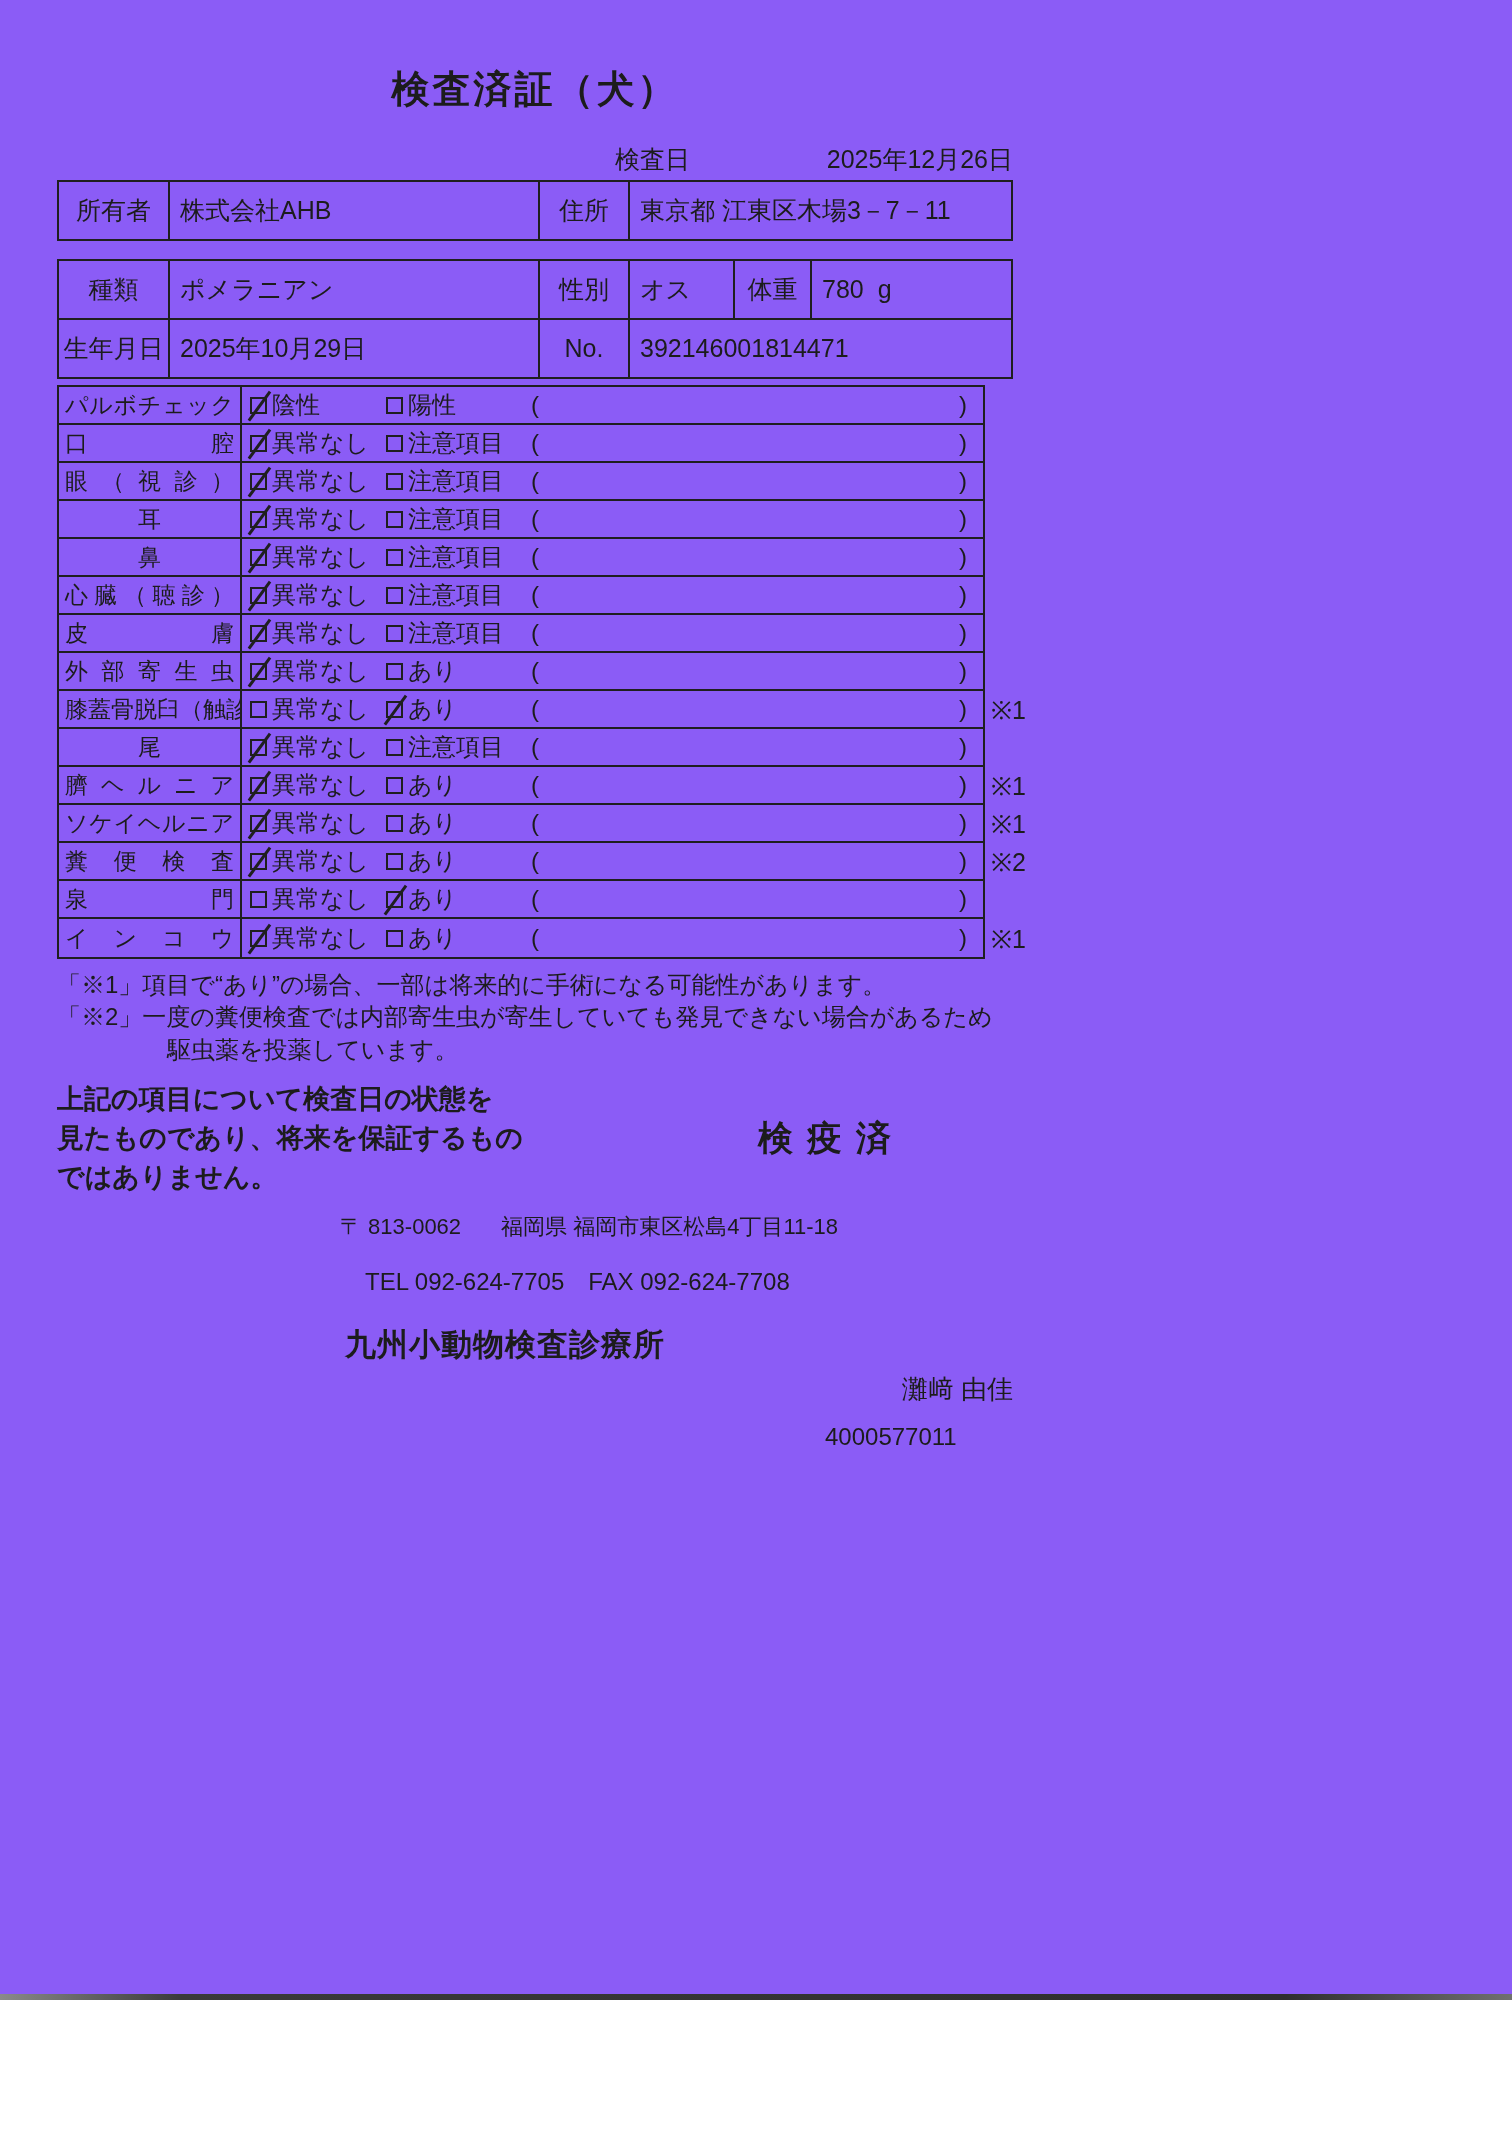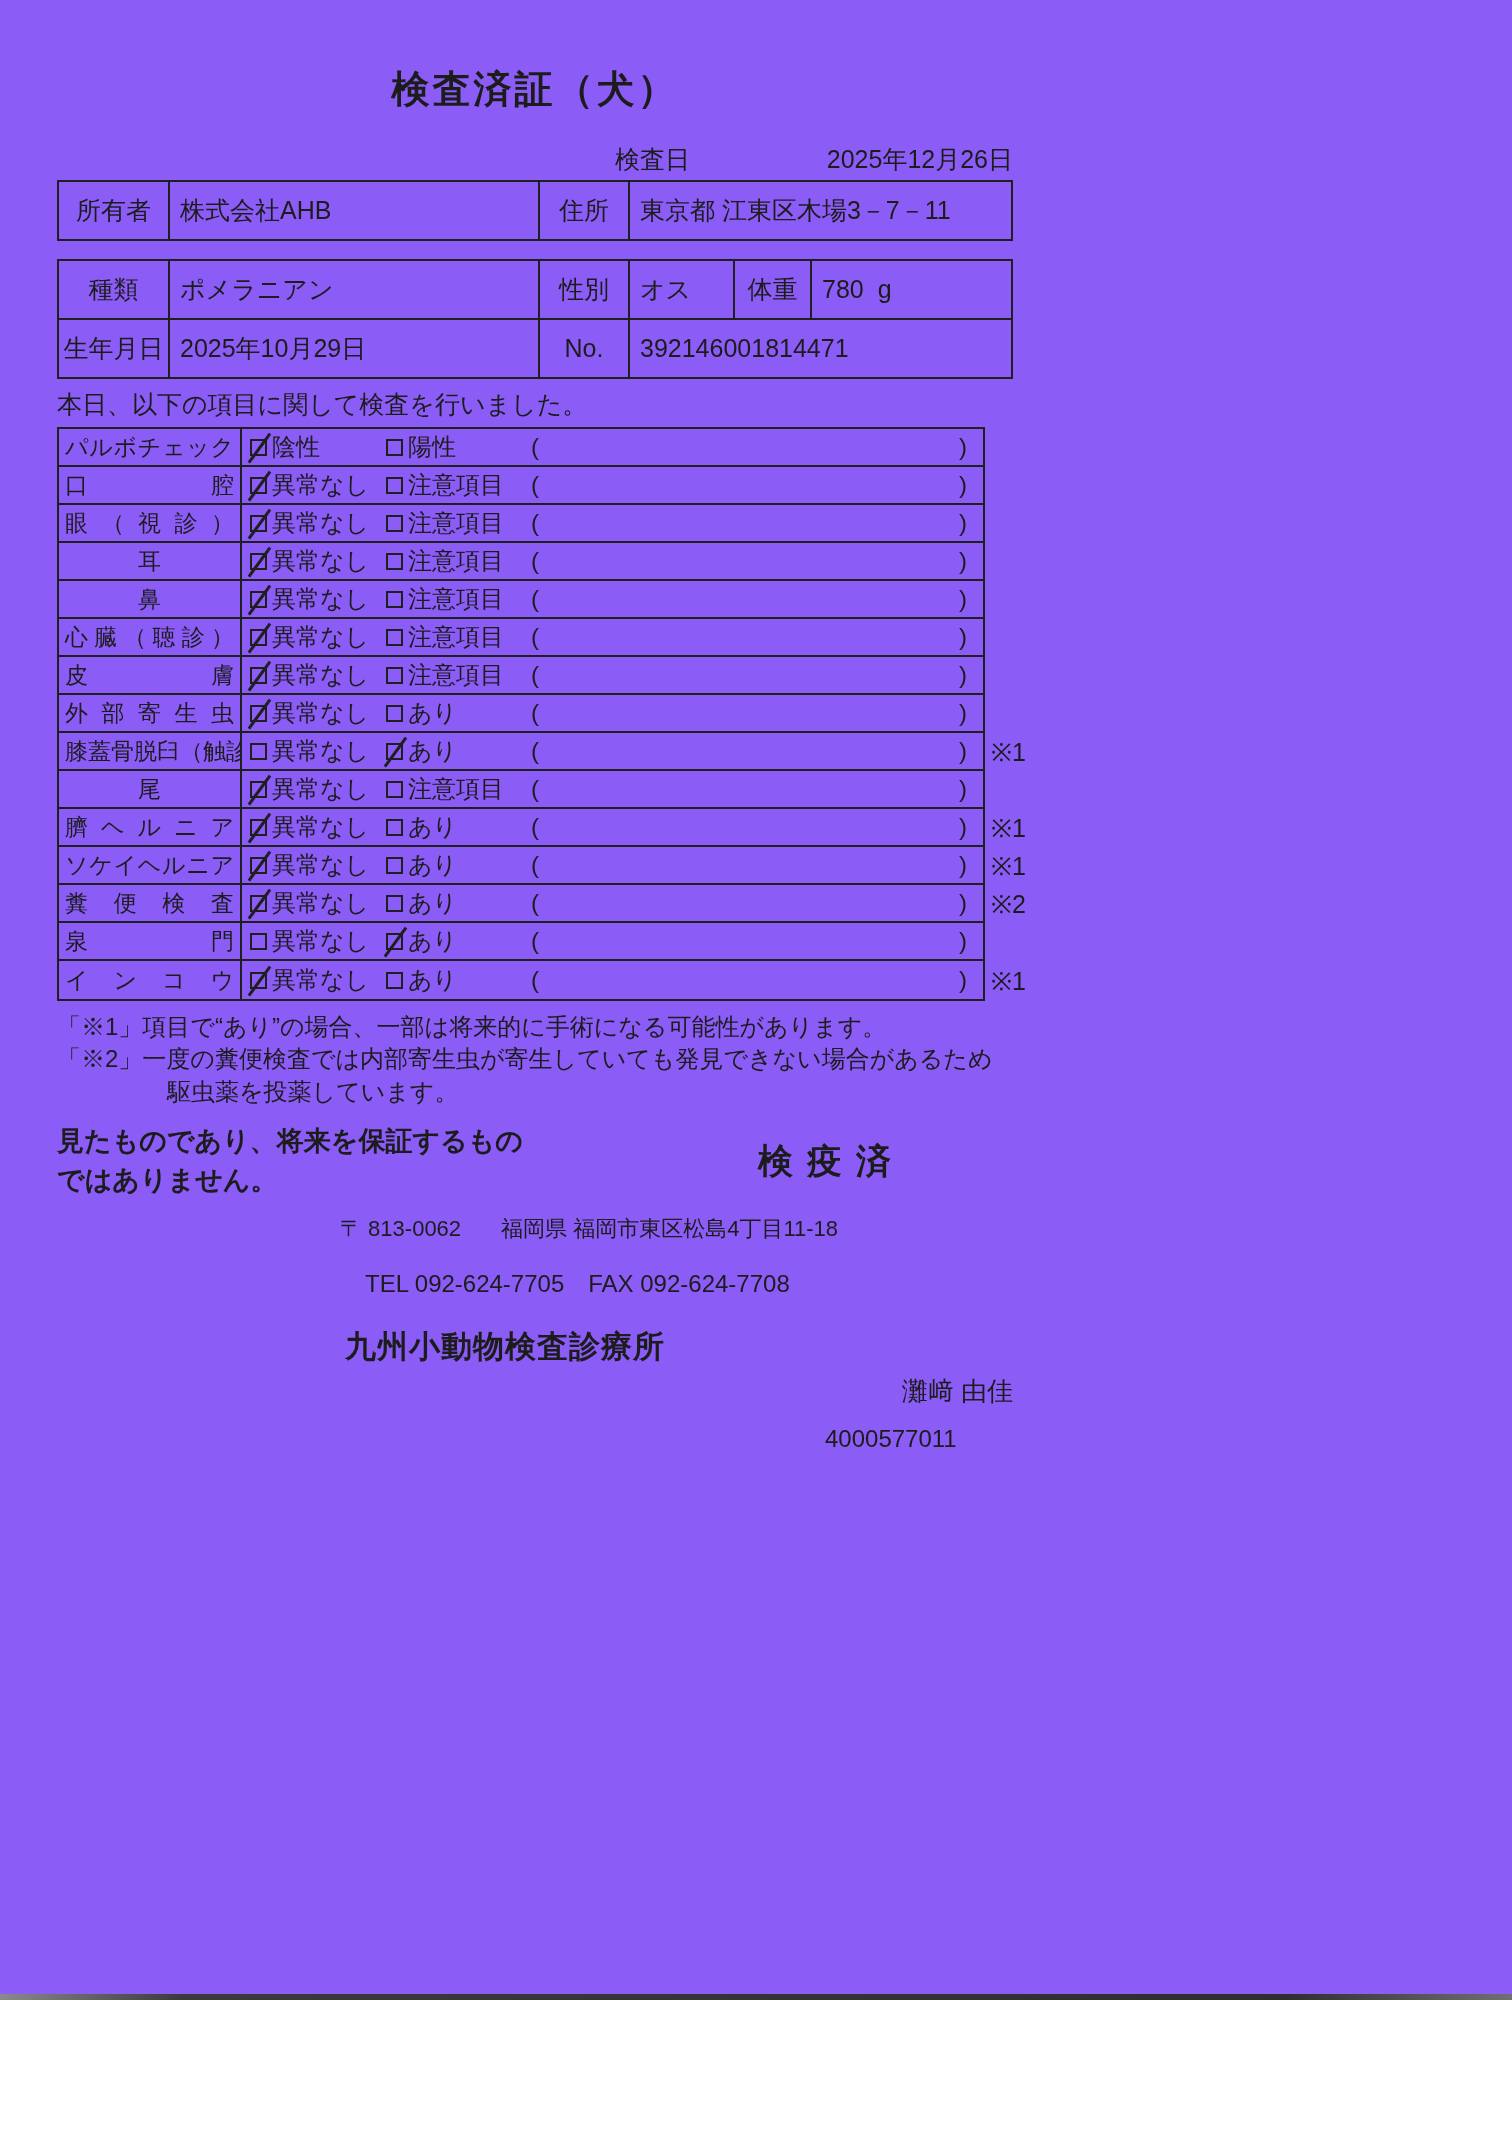--- a/index.html
+++ b/index.html
@@ -158,21 +158,20 @@
       </tr>
       <tr>
         <td class="lbl">生年月日</td>
         <td class="val">2025年10月29日</td>
         <td class="lbl">No.</td>
         <td class="val" colspan="3">392146001814471</td>
       </tr>
     </tbody>
       </table>
 
-    <p class="intro">本日、以下の項目に関して検査を行いました。</p>
 
     <div class="exam-table">
 
   <div class="exam-row">
     <div class="item-cell">
       <span>パルボチェック</span>
     </div>
     <div class="body-cell">
       <span class="g g1">
         <span class="cb checked"></span>
@@ -454,20 +453,21 @@
     <span class="note-cell">※1</span>
   </div>
     </div>
 
     <p class="fn fn1">「※1」項目で“あり”の場合、一部は将来的に手術になる可能性があります。</p>
     <p class="fn">「※2」一度の糞便検査では内部寄生虫が寄生していても発見できない場合があるため</p>
     <p class="fn fn-indent">駆虫薬を投薬しています。</p>
 
     <div class="bottom-row">
       <div class="disclaimer">
+        <div>上記の項目について検査日の状態を</div>
         <div>見たものであり、将来を保証するもの</div>
         <div>ではありません。</div>
       </div>
       <div class="stamp">検疫済</div>
     </div>
 
     <p class="addr">
       <span>〒 813-0062</span><span class="addr-sp">福岡県 福岡市東区松島4丁目11-18</span>
     </p>
     <p class="tel">TEL 092-624-7705　FAX 092-624-7708</p>

